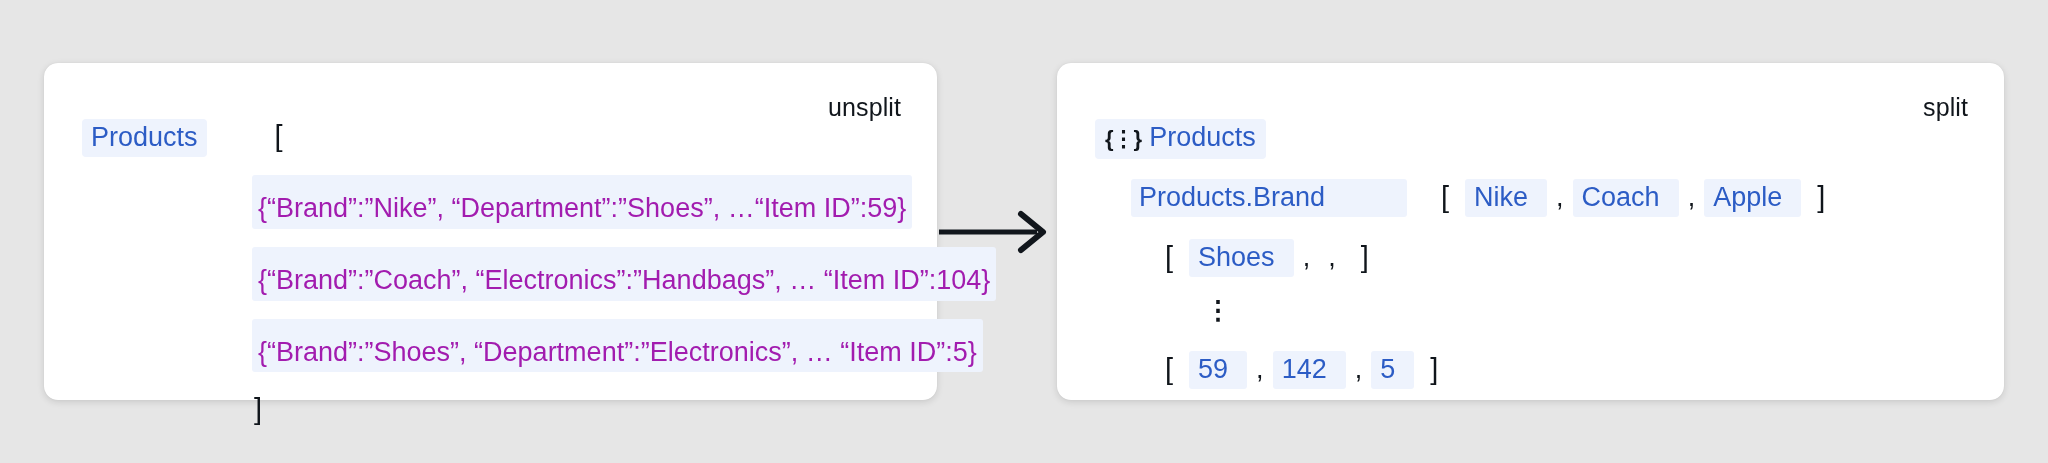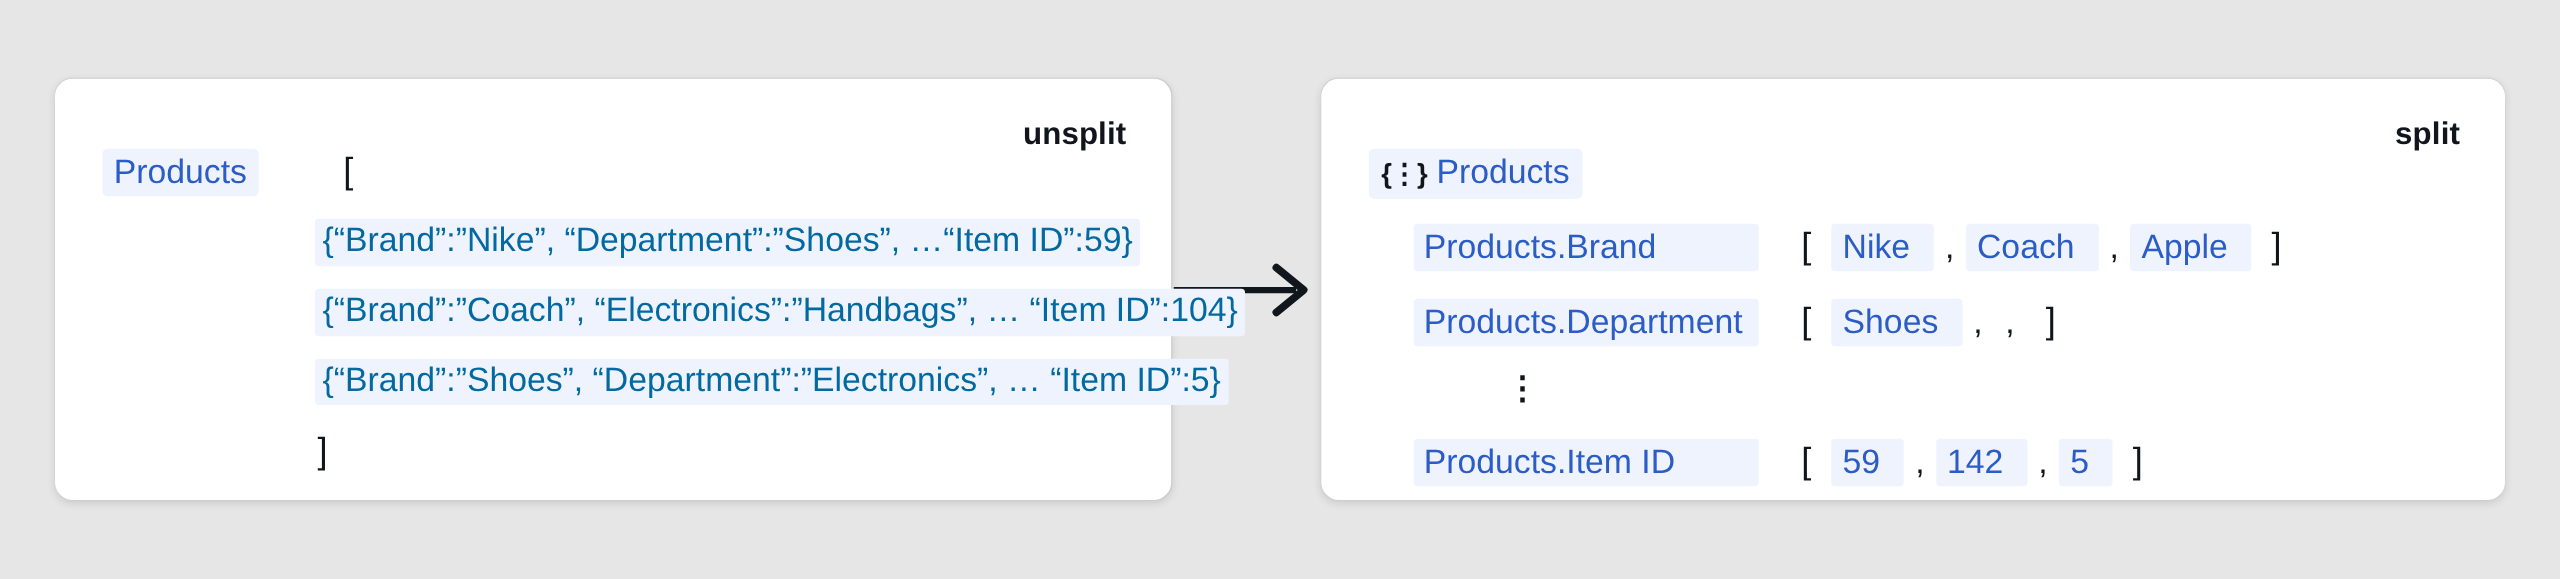--- a/index.html
+++ b/index.html
@@ -51,21 +51,21 @@
     align-items: center;
     justify-content: center;
     height: 337px;
   }
 
   .corner-label {
     position: absolute;
     top: 30px;
     right: 36px;
     font-size: 25px;
-    font-weight: 700;
+    font-weight: 400;
     color: #11161c;
     letter-spacing: 0.1px;
   }
 
   
   .root-row {
     display: flex;
     align-items: baseline;
     margin-top: 22px;
   }
@@ -93,23 +93,23 @@
   .obj-list {
     margin-top: 14px;
     padding-left: 170px;
   }
   .obj-row {
     margin-top: 18px;
   }
   .obj-chip {
     display: inline-block;
     background: #eef3fd;
-    color: #0369a1;
+    color: #a21caf;
     border-radius: 3px;
-    padding: 3px 6px 5px 6px;
+    padding: 19px 6px 5px 6px;
     font-size: 27px;
     line-height: 1.1;
     white-space: nowrap;
   }
   .root-bracket-close {
     padding-left: 172px;
     margin-top: 22px;
   }
 
   
@@ -264,37 +264,35 @@
           <span class="val-chip">Nike</span>
           <span class="comma">,</span>
           <span class="val-chip">Coach</span>
           <span class="comma">,</span>
           <span class="val-chip">Apple</span>
           <span class="vb vb-close">]</span>
         </div>
       </div>
 
       <div class="field-row">
-        <span class="field-name col-fixed">Products.Department</span>
         <span class="vals-gap"></span>
         <div class="values">
           <span class="vb vb-open">[</span>
           <span class="val-chip">Shoes</span>
           <span class="comma">,</span>
           <span class="comma">,</span>
           <span class="vb vb-close">]</span>
         </div>
       </div>
 
       <div class="vdots-row">
         <span class="vdots">⋮</span>
       </div>
 
       <div class="field-row">
-        <span class="field-name col-fixed">Products.Item ID</span>
         <span class="vals-gap"></span>
         <div class="values">
           <span class="vb vb-open">[</span>
           <span class="val-chip">59</span>
           <span class="comma">,</span>
           <span class="val-chip">142</span>
           <span class="comma">,</span>
           <span class="val-chip">5</span>
           <span class="vb vb-close">]</span>
         </div>

